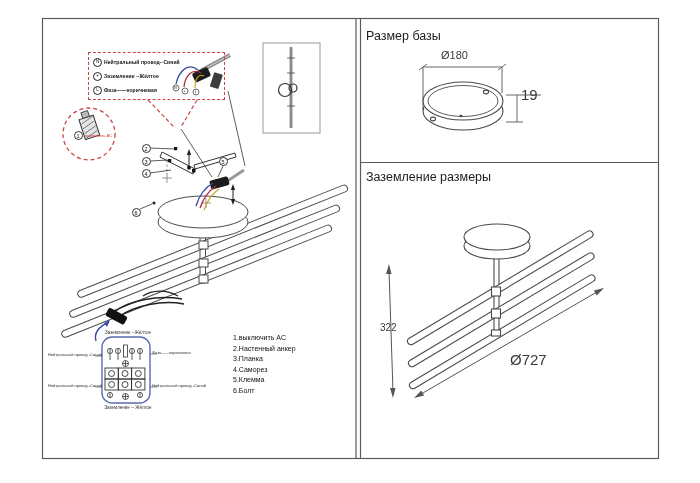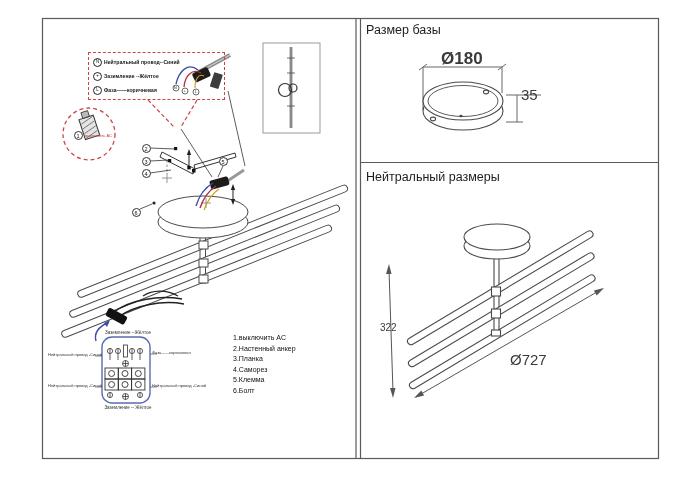--- a/index.html
+++ b/index.html
@@ -268,22 +268,22 @@
   <div>6.Болт</div>
 </div>
 
 <div class="abs tiny" style="left:100px;top:330px;width:56px;text-align:center;">Заземление --Жёлтое</div>
 <div class="abs tiny4" style="left:48px;top:352px;width:53px;text-align:right;">Нейтральный провод -Синий</div>
 <div class="abs tiny4" style="left:152px;top:350px;">Фаза——коричневая</div>
 <div class="abs tiny4" style="left:48px;top:383px;width:53px;text-align:right;">Нейтральный провод -Синий</div>
 <div class="abs tiny4" style="left:152px;top:383px;">Нейтральный провод -Синий</div>
 <div class="abs tiny" style="left:100px;top:405px;width:56px;text-align:center;">Заземление -- Жёлтое</div>
 
-<div class="abs title" style="left:366px;top:23px;">Размер базы</div>
-<div class="abs dim" style="left:441px;top:49px;font-size:17px;font-weight:bold;">Ø180</div>
-<div class="abs dim" style="left:521px;top:86px;font-size:15px;">35</div>
-
-<div class="abs title" style="left:366px;top:170px;">Нейтральный размеры</div>
+<div class="abs title" style="left:366px;top:29px;">Размер базы</div>
+<div class="abs dim" style="left:441px;top:49px;font-size:11px;">Ø180</div>
+<div class="abs dim" style="left:521px;top:86px;font-size:15px;">19</div>
+
+<div class="abs title" style="left:366px;top:170px;">Заземление размеры</div>
 <div class="abs dim" style="left:360px;top:322px;font-size:10px;margin-left:20px;">322</div>
 <div class="abs dim" style="left:502px;top:351px;font-size:15px;margin-left:8px;">Ø727</div>
 
 
 </div>
 
 </body></html>

